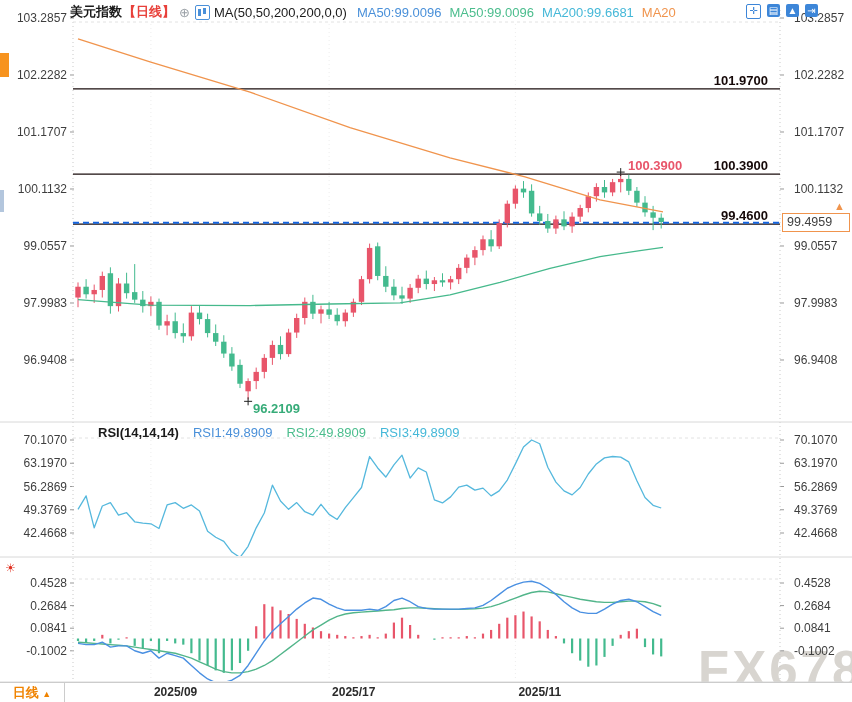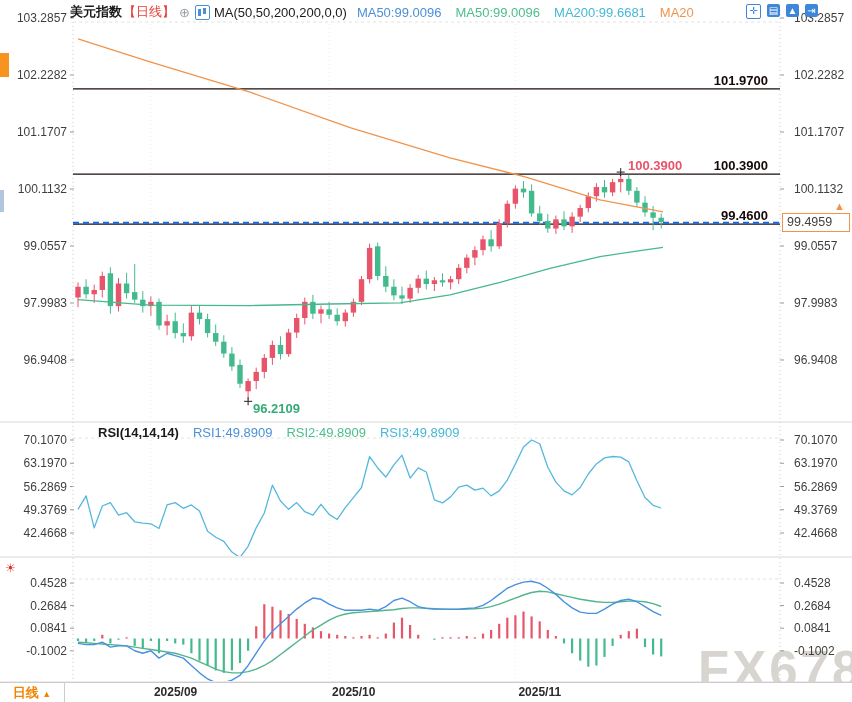--- a/index.html
+++ b/index.html
@@ -8,27 +8,27 @@
   #watermark{position:absolute;left:698px;top:640px;font-size:51px;font-weight:bold;
        color:#d8d5d0;letter-spacing:3px;z-index:0;user-select:none;}
   #chart-svg{position:absolute;left:0;top:0;z-index:1;}
   .lbl{position:absolute;z-index:2;font-size:12px;color:#3e3e3e;line-height:14px;white-space:nowrap;}
   .lbl.right-align{text-align:right;}
   .bold-price{position:absolute;z-index:2;font-size:13px;font-weight:bold;color:#150808;
        text-align:right;width:80px;white-space:nowrap;background:transparent;}
   #header{position:absolute;left:70px;top:3px;z-index:3;display:flex;align-items:center;
        font-size:13px;white-space:nowrap;}
   #main-title{font-weight:bold;color:#1a1a1a;}
-  #timeframe-tag{font-weight:normal;color:#e8403a;margin-left:1px;}
+  #timeframe-tag{font-weight:bold;color:#e8403a;margin-left:1px;}
   #plus-icon{color:#9aa0a6;font-size:13px;margin:0 5px 0 4px;cursor:pointer;}
   #chart-type-icon{width:13px;height:13px;border:1px solid #4a90d9;border-radius:2px;margin-right:4px;
        position:relative;display:inline-block;cursor:pointer;}
   #chart-type-icon i{position:absolute;width:3px;background:#4a90d9;}
   #ma-settings{color:#1a1a1a;margin-right:10px;}
-  #ma-values{display:flex;gap:14px;}
+  #ma-values{display:flex;gap:8px;}
   #toolbar{position:absolute;right:34px;top:4px;z-index:3;display:flex;gap:6px;}
   .tb-icon{width:13px;height:13px;font-size:10px;line-height:13px;text-align:center;cursor:pointer;
        border-radius:2px;background:#3d86d8;color:#fff;}
   .tb-icon.outline{background:#fff;color:#3d86d8;border:1px solid #3d86d8;line-height:11px;}
   #rsi-header{position:absolute;left:78px;top:425px;z-index:3;font-size:13px;display:flex;gap:14px;white-space:nowrap;}
   #macd-header{position:absolute;left:78px;top:562px;z-index:3;font-size:13px;display:flex;gap:14px;white-space:nowrap;}
   .ind-name{color:#1a1a1a;font-weight:bold;padding-left:20px;}
   #sun-icon{position:absolute;left:5px;top:561px;z-index:3;color:#e03020;font-size:12px;cursor:pointer;}
   #high-label{position:absolute;left:628px;top:158px;z-index:2;font-size:13px;font-weight:bold;color:#e8556a;}
   #low-label{position:absolute;left:253px;top:401px;z-index:2;font-size:13px;font-weight:bold;color:#36ab78;}
@@ -384,21 +384,21 @@
   <div id="low-label">96.2109</div>
   <div id="price-tag">99.4959</div>
   <div id="price-arrow">▲</div>
 
   <div id="bottom-bar">
     <div id="tf-box">
       <span>日线</span>
       <span class="arr">▲</span>
     </div>
   <div class="date-lbl" style="left: 153.9px;">2025/09</div>
-      <div class="date-lbl" style="left: 332.1px;">2025/10</div>
+      <div class="date-lbl" style="left: 332.1px;">2025/17</div>
       <div class="date-lbl" style="left: 518.4px;">2025/11</div>
     </div>
 <div class="lbl right-align" style="left: 0px; width: 67px; top: 11px;">103.2857</div>
     <div class="lbl" style="left: 794px; top: 11px;">103.2857</div>
     <div class="lbl right-align" style="left: 0px; width: 67px; top: 67.9993px;">102.2282</div>
     <div class="lbl" style="left: 794px; top: 67.9993px;">102.2282</div>
     <div class="lbl right-align" style="left: 0px; width: 67px; top: 124.999px;">101.1707</div>
     <div class="lbl" style="left: 794px; top: 124.999px;">101.1707</div>
     <div class="lbl right-align" style="left: 0px; width: 67px; top: 181.998px;">100.1132</div>
     <div class="lbl" style="left: 794px; top: 181.998px;">100.1132</div>

